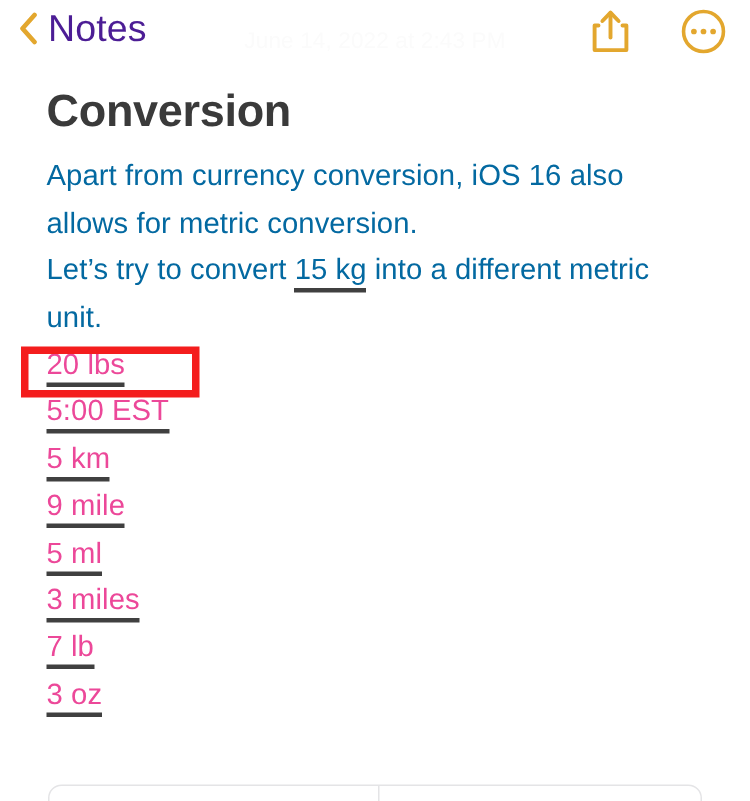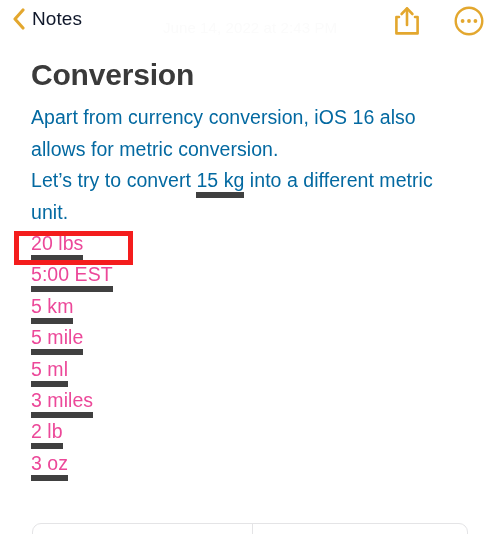--- a/index.html
+++ b/index.html
@@ -35,22 +35,22 @@
     align-items: center;
     gap: 7px;
     cursor: pointer;
   }
   .chevron-left {
     width: 13px;
     height: 22px;
     display: block;
   }
   .back-label {
-    font-size: 19px;
-    color: #0f172a;
+    font-size: 25px;
+    color: #4c1d95;
     letter-spacing: 0.1px;
     line-height: 22px;
   }
   .nav-date {
     position: absolute;
     left: 0;
     top: 19px;
     width: 500px;
     text-align: center;
     font-size: 15px;
@@ -96,21 +96,21 @@
     padding: 8px 30px 0 31px;
     font-size: 19.5px;
     color: #0369a1;
     line-height: 31.5px;
     letter-spacing: 0.05px;
   }
   .note-paragraph.second {
     padding-top: 0px;
   }
   .detected {
-    border-bottom: 6px solid #404040;
+    border-bottom: 3px solid #404040;
     padding-bottom: 1px;
     cursor: pointer;
   }
 
   
   .value-list {
     margin: 0;
     padding: 0 0 0 31px;
     list-style: none;
   }
@@ -207,24 +207,24 @@
     <h1 class="note-title">Conversion</h1>
 
     <p class="note-paragraph">Apart from currency conversion, iOS 16 also allows for metric conversion.</p>
 
     <p class="note-paragraph second"><span>Let’s try to convert </span><span class="detected">15 kg</span><span> into a different metric unit.</span></p>
 
     <ul class="value-list">
       <li><span class="detected">20 lbs</span></li>
       <li><span class="detected">5:00 EST</span></li>
       <li><span class="detected">5 km</span></li>
-      <li><span class="detected">5 mile</span></li>
+      <li><span class="detected">9 mile</span></li>
       <li><span class="detected">5 ml</span></li>
       <li><span class="detected">3 miles</span></li>
-      <li><span class="detected">2 lb</span></li>
+      <li><span class="detected">7 lb</span></li>
       <li><span class="detected">3 oz</span></li>
     </ul>
   </div>
 
   <div class="highlight-box"></div>
 
   <div class="popup-menu">
     <div class="popup-cell"></div>
     <div class="popup-cell"></div>
   </div>

